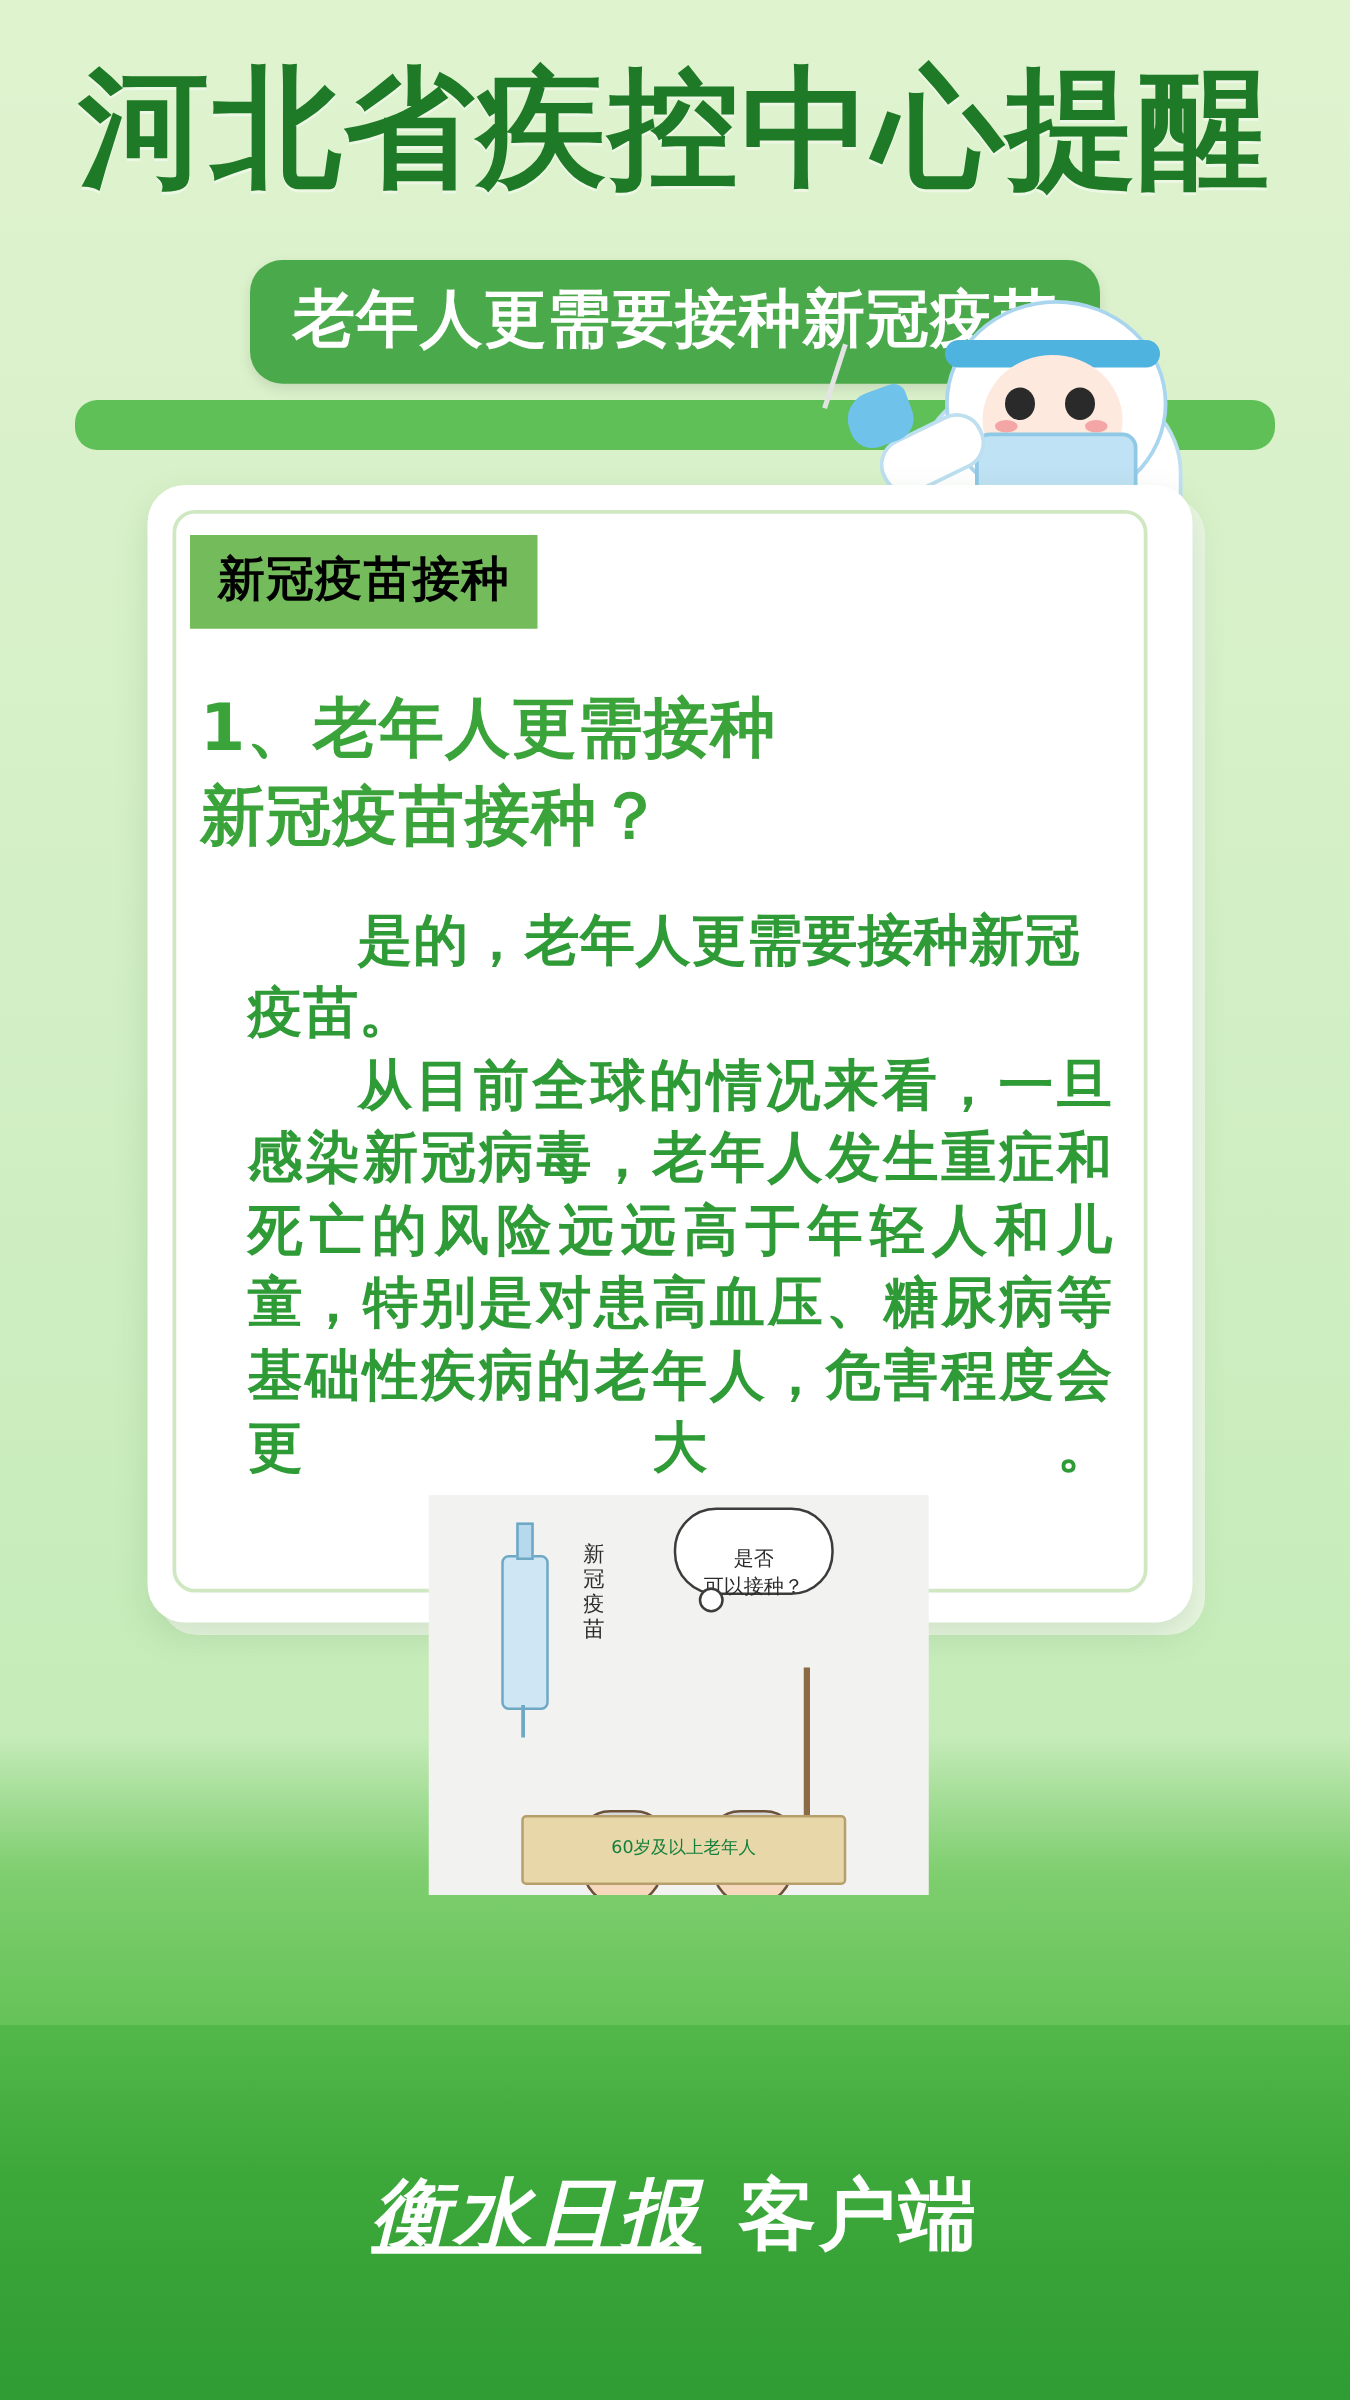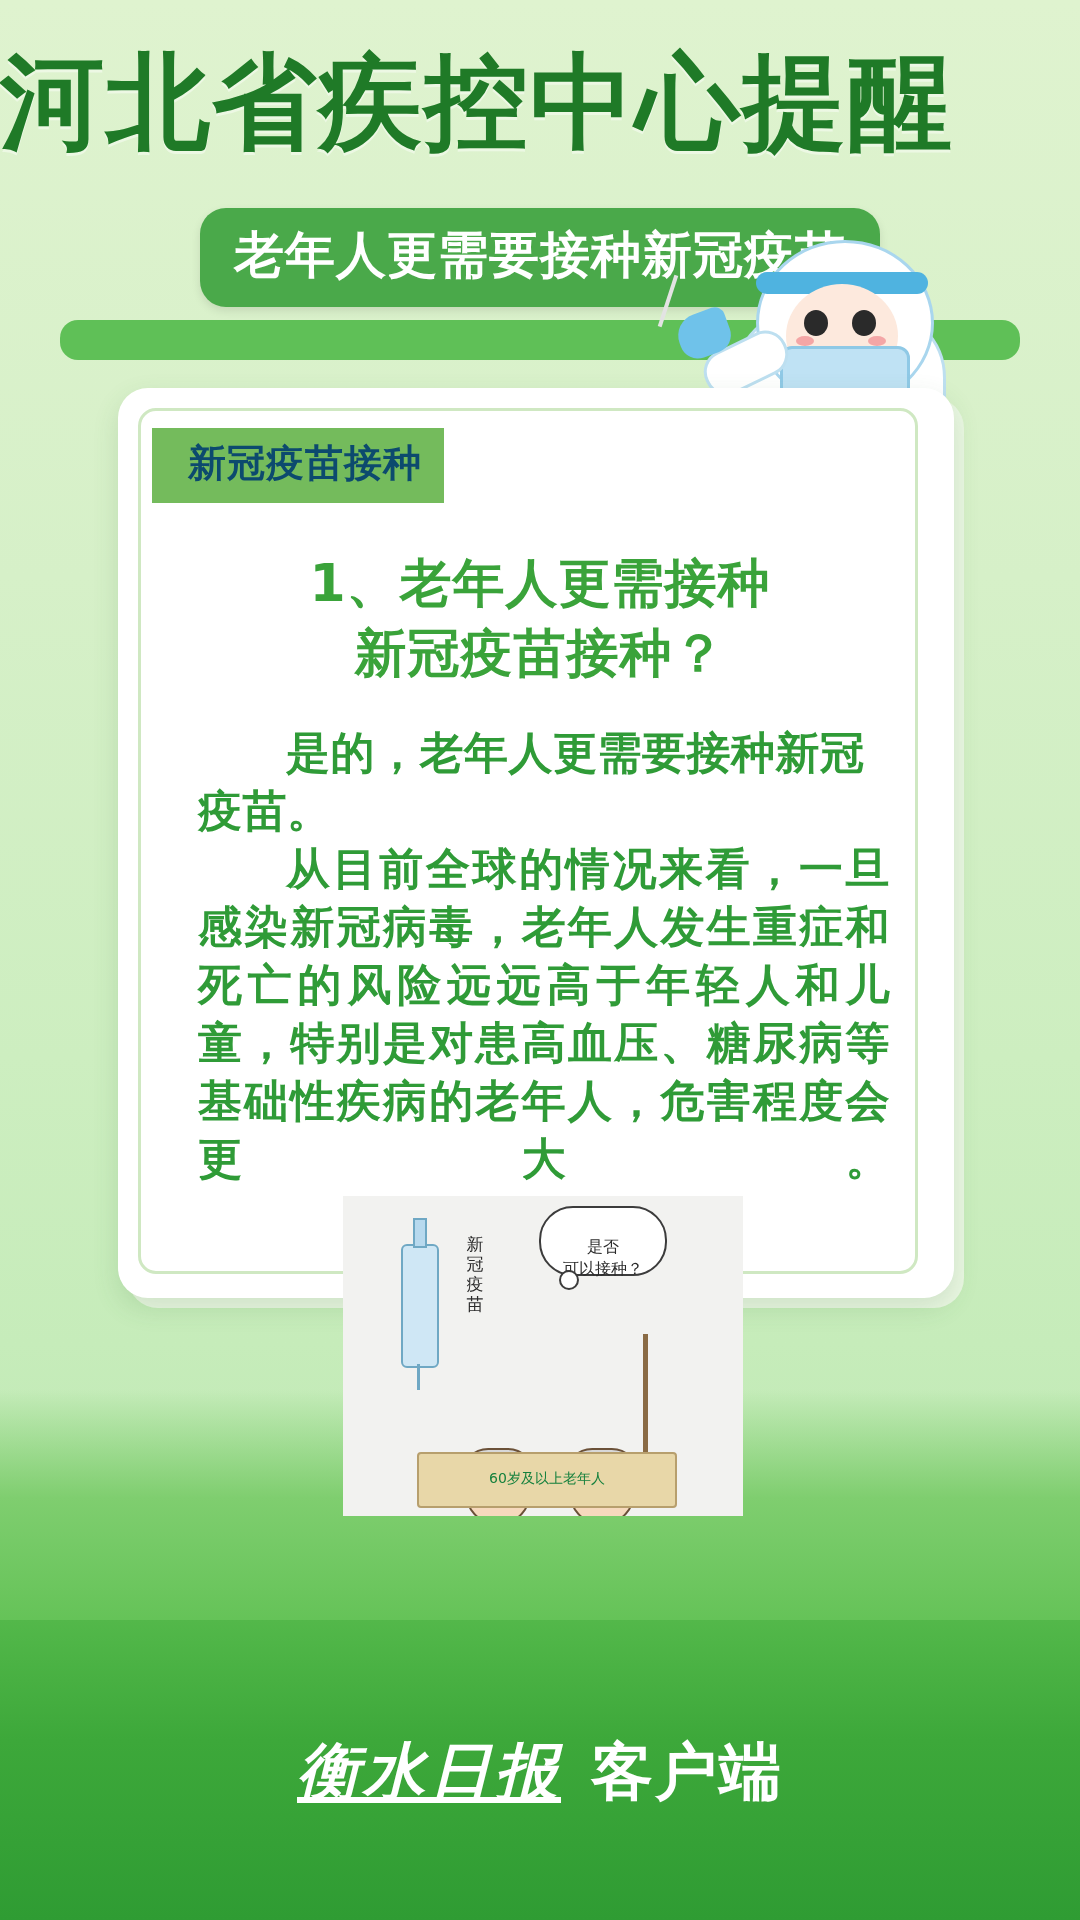--- a/index.html
+++ b/index.html
@@ -49,20 +49,21 @@
     border-radius: 18px;
     background: #5fc057;
   }
 
   
   .header-title {
     position: absolute;
     top: 34px;
     left: 0;
     width: 1080px;
+    text-align: center;
     font-family: "DejaVu Serif", "Liberation Serif", serif;
     font-weight: bold;
     font-size: 104px;
     letter-spacing: 2px;
     color: #1f7a27;
     text-shadow: 0 3px 0 rgba(255,255,255,0.45);
   }
 
   .subtitle-pill {
     position: absolute;
@@ -110,35 +111,34 @@
     border: 3px solid #cfe8c2;
     border-radius: 18px;
     box-sizing: border-box;
   }
 
   .section-tag {
     position: absolute;
     left: 152px;
     top: 428px;
     background: #74bb5c;
-    color: #0c4a6e;
+    color: #000000;
     font-family: "DejaVu Sans", "Liberation Sans", sans-serif;
     font-weight: bold;
     font-size: 38px;
-    padding: 10px 22px 14px 36px;
+    padding: 10px 22px 14px 22px;
     letter-spacing: 1px;
     white-space: nowrap;
   }
 
   .q-title {
     position: absolute;
     left: 160px;
     top: 548px;
     width: 760px;
-    text-align: center;
     color: #3aa33a;
     font-family: "DejaVu Sans", "Liberation Sans", sans-serif;
     font-weight: bold;
     font-size: 52px;
     line-height: 70px;
     letter-spacing: 1px;
   }
 
   .body-text {
     position: absolute;

